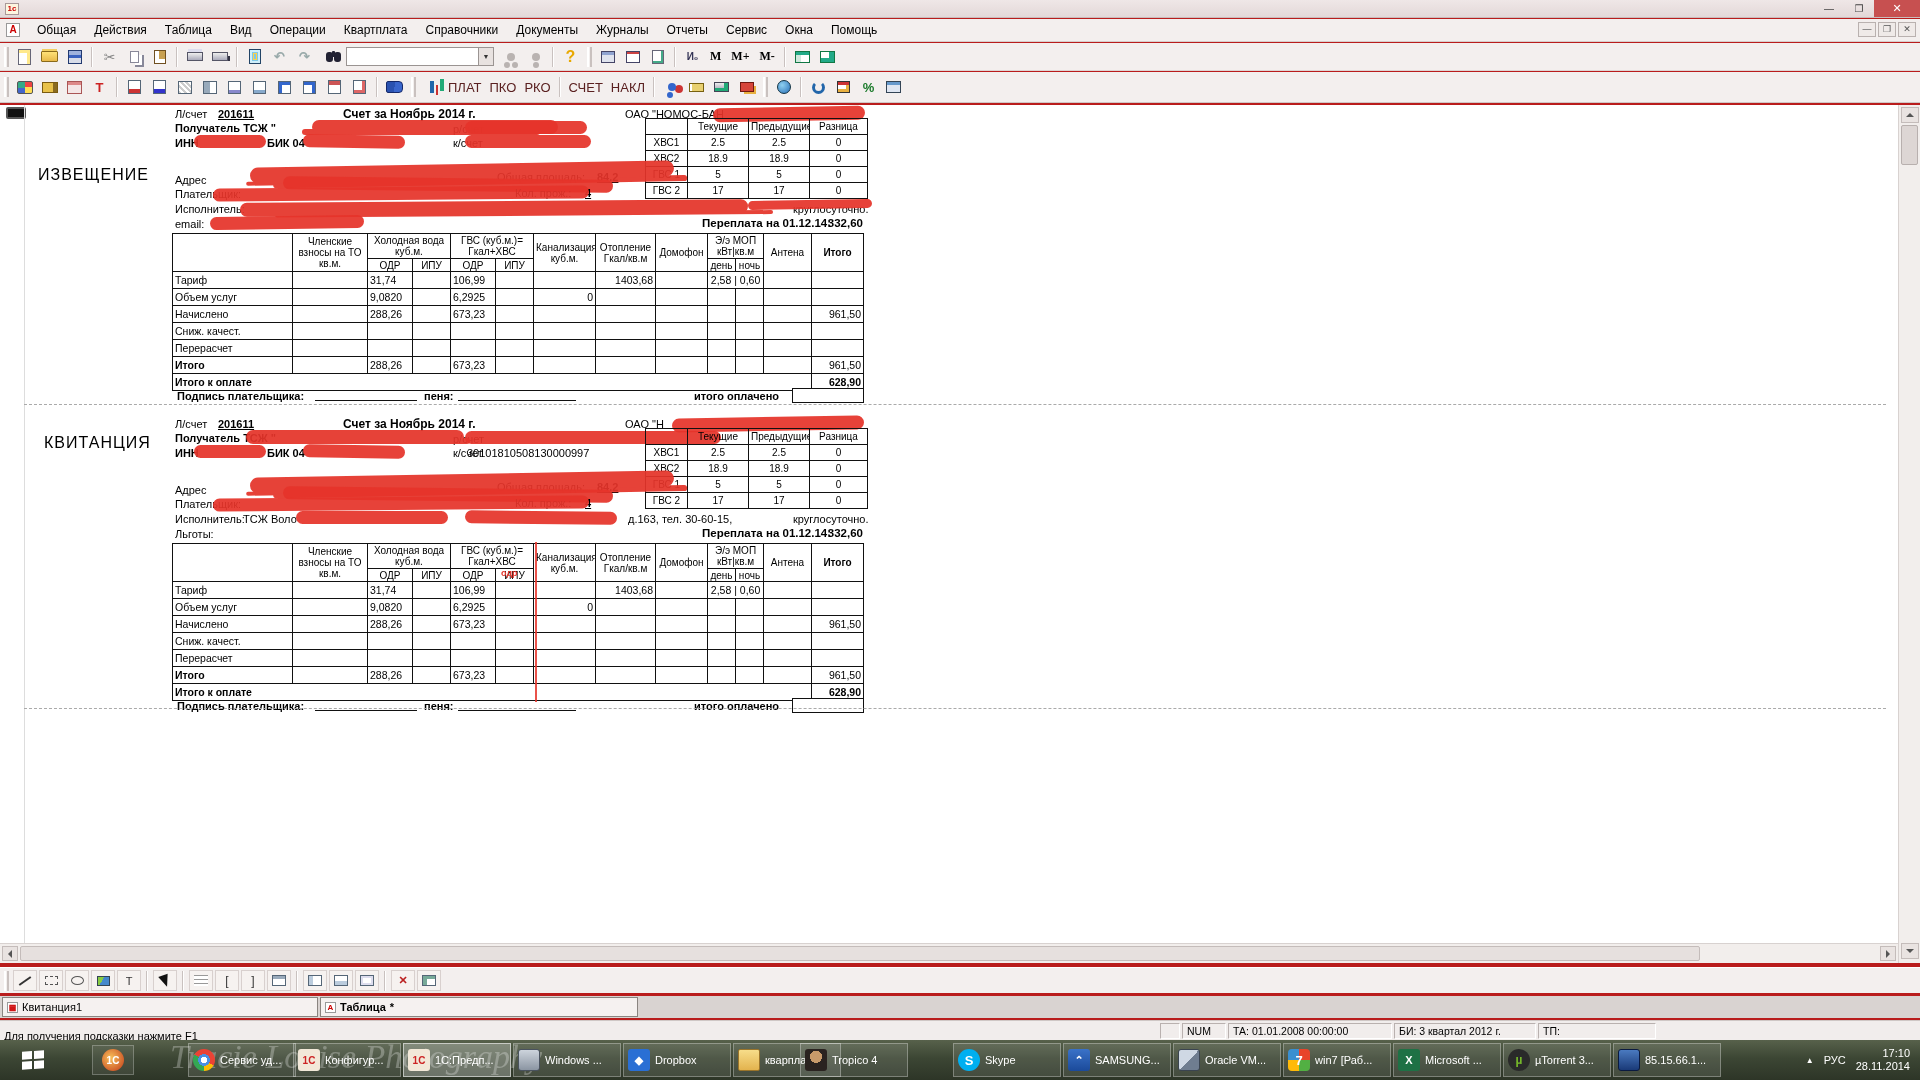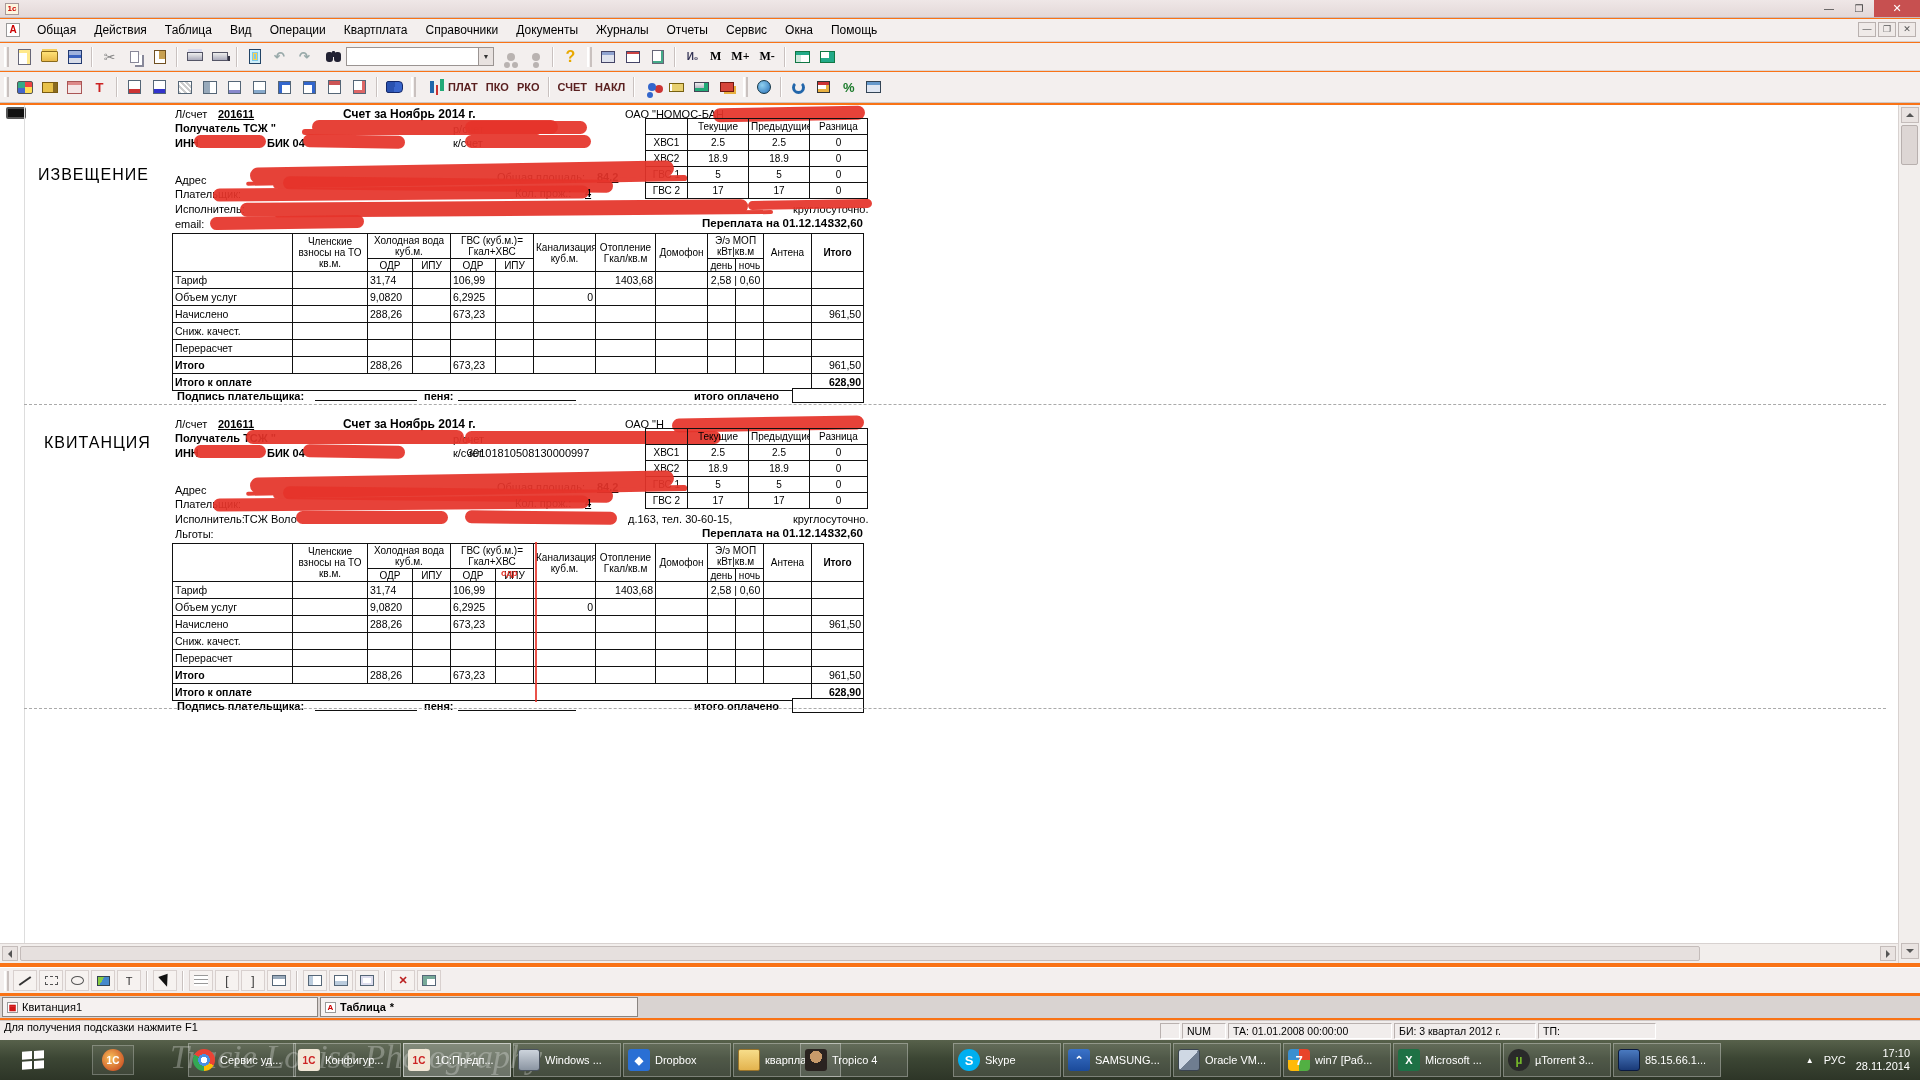--- a/index.html
+++ b/index.html
@@ -1,17 +1,17 @@
 <!DOCTYPE html>
 <html><head>
 <meta charset="utf-8">
 <style>
   html,body{margin:0;padding:0;background:#777;}
   *{box-sizing:border-box;}
-  .screen{position:relative;width:1920px;height:1080px;background:#f97316;overflow:hidden;
+  .screen{position:relative;width:1920px;height:1080px;background:#b91c1c;overflow:hidden;
           font-family:"Liberation Sans",sans-serif;color:#000;}
   .abs{position:absolute;}
   .t{position:absolute;white-space:nowrap;font-size:11px;line-height:13px;}
   .b{font-weight:bold;}
   .u{text-decoration:underline;}
   .r{text-align:right;}
   .c{text-align:center;}
 
   
   .titlebar{position:absolute;left:0;top:0;width:1920px;height:18px;
@@ -37,21 +37,21 @@
                 font-size:9px;line-height:13px;text-align:center;color:#555;}
 
   
   .toolbar{position:absolute;left:0;width:1920px;background:#f3efee;display:flex;align-items:center;}
   .tb1{top:43px;height:28px;border-bottom:1px solid #ddd5d3;}
   .tb2{top:72px;height:31px;border-bottom:1px solid #cfc7c5;}
   .grip{width:5px;height:20px;margin:0 3px 0 4px;border-left:2px solid #fff;border-right:2px solid #c9c1bf;}
   .sep{width:2px;height:20px;margin:0 4px;border-left:1px solid #c9c1bf;border-right:1px solid #fff;}
   .ti{width:25px;height:23px;display:flex;align-items:center;justify-content:center;position:relative;flex:none;}
   .ti .shp{position:relative;display:block;}
-  .txtbtn{font-size:11px;font-weight:bold;color:#5a2020;padding:3px 4px;flex:none;text-align:right;}
+  .txtbtn{font-size:13px;font-weight:normal;color:#5a2020;padding:3px 4px;flex:none;text-align:right;}
   .membtn{font-family:"Liberation Serif",serif;font-weight:bold;font-size:12px;padding:2px 5px;flex:none;}
   .combo{width:148px;height:19px;background:#fff;border:1px solid #9a9492;position:relative;flex:none;margin:0 4px;}
   .combo .drop{position:absolute;right:0;top:0;width:15px;height:17px;background:#e8e2e0;
                border-left:1px solid #9a9492;font-size:7px;line-height:17px;text-align:center;color:#333;}
 
   
   .docarea{position:absolute;left:0;top:105px;width:1898px;height:838px;background:#fff;overflow:hidden;}
   .cornerbox{position:absolute;left:6px;top:2px;width:20px;height:12px;background:#111;
              border:2px solid #555;border-radius:2px;}
   .marginline{position:absolute;left:24px;top:0;width:1px;height:838px;background:#ddd;}
@@ -859,21 +859,21 @@
       <span>Квитанция1</span>
     </span>
     <span class="wtab" style="left:320px;width:318px">
       <span class="tabico">А</span>
       <span class="b">Таблица</span>
       <span class="b">*</span>
     </span>
   </div>
 
   <div class="statusbar">
-    <span class="t" style="left:4px;top:0">Для получения подсказки нажмите F1</span>
+    <span class="t" style="left:4px;top:9px">Для получения подсказки нажмите F1</span>
     <span class="seg" style="left:1160px;width:20px"></span>
     <span class="seg" style="left:1182px;width:44px">NUM</span>
     <span class="seg" style="left:1228px;width:164px">ТА: 01.01.2008  00:00:00</span>
     <span class="seg" style="left:1394px;width:142px">БИ: 3 квартал 2012 г.</span>
     <span class="seg" style="left:1538px;width:118px">ТП:</span>
   </div>
 
   <div class="taskbar">
     <span class="wm">Tracie Louise Photography</span>
     <span class="startbtn">

